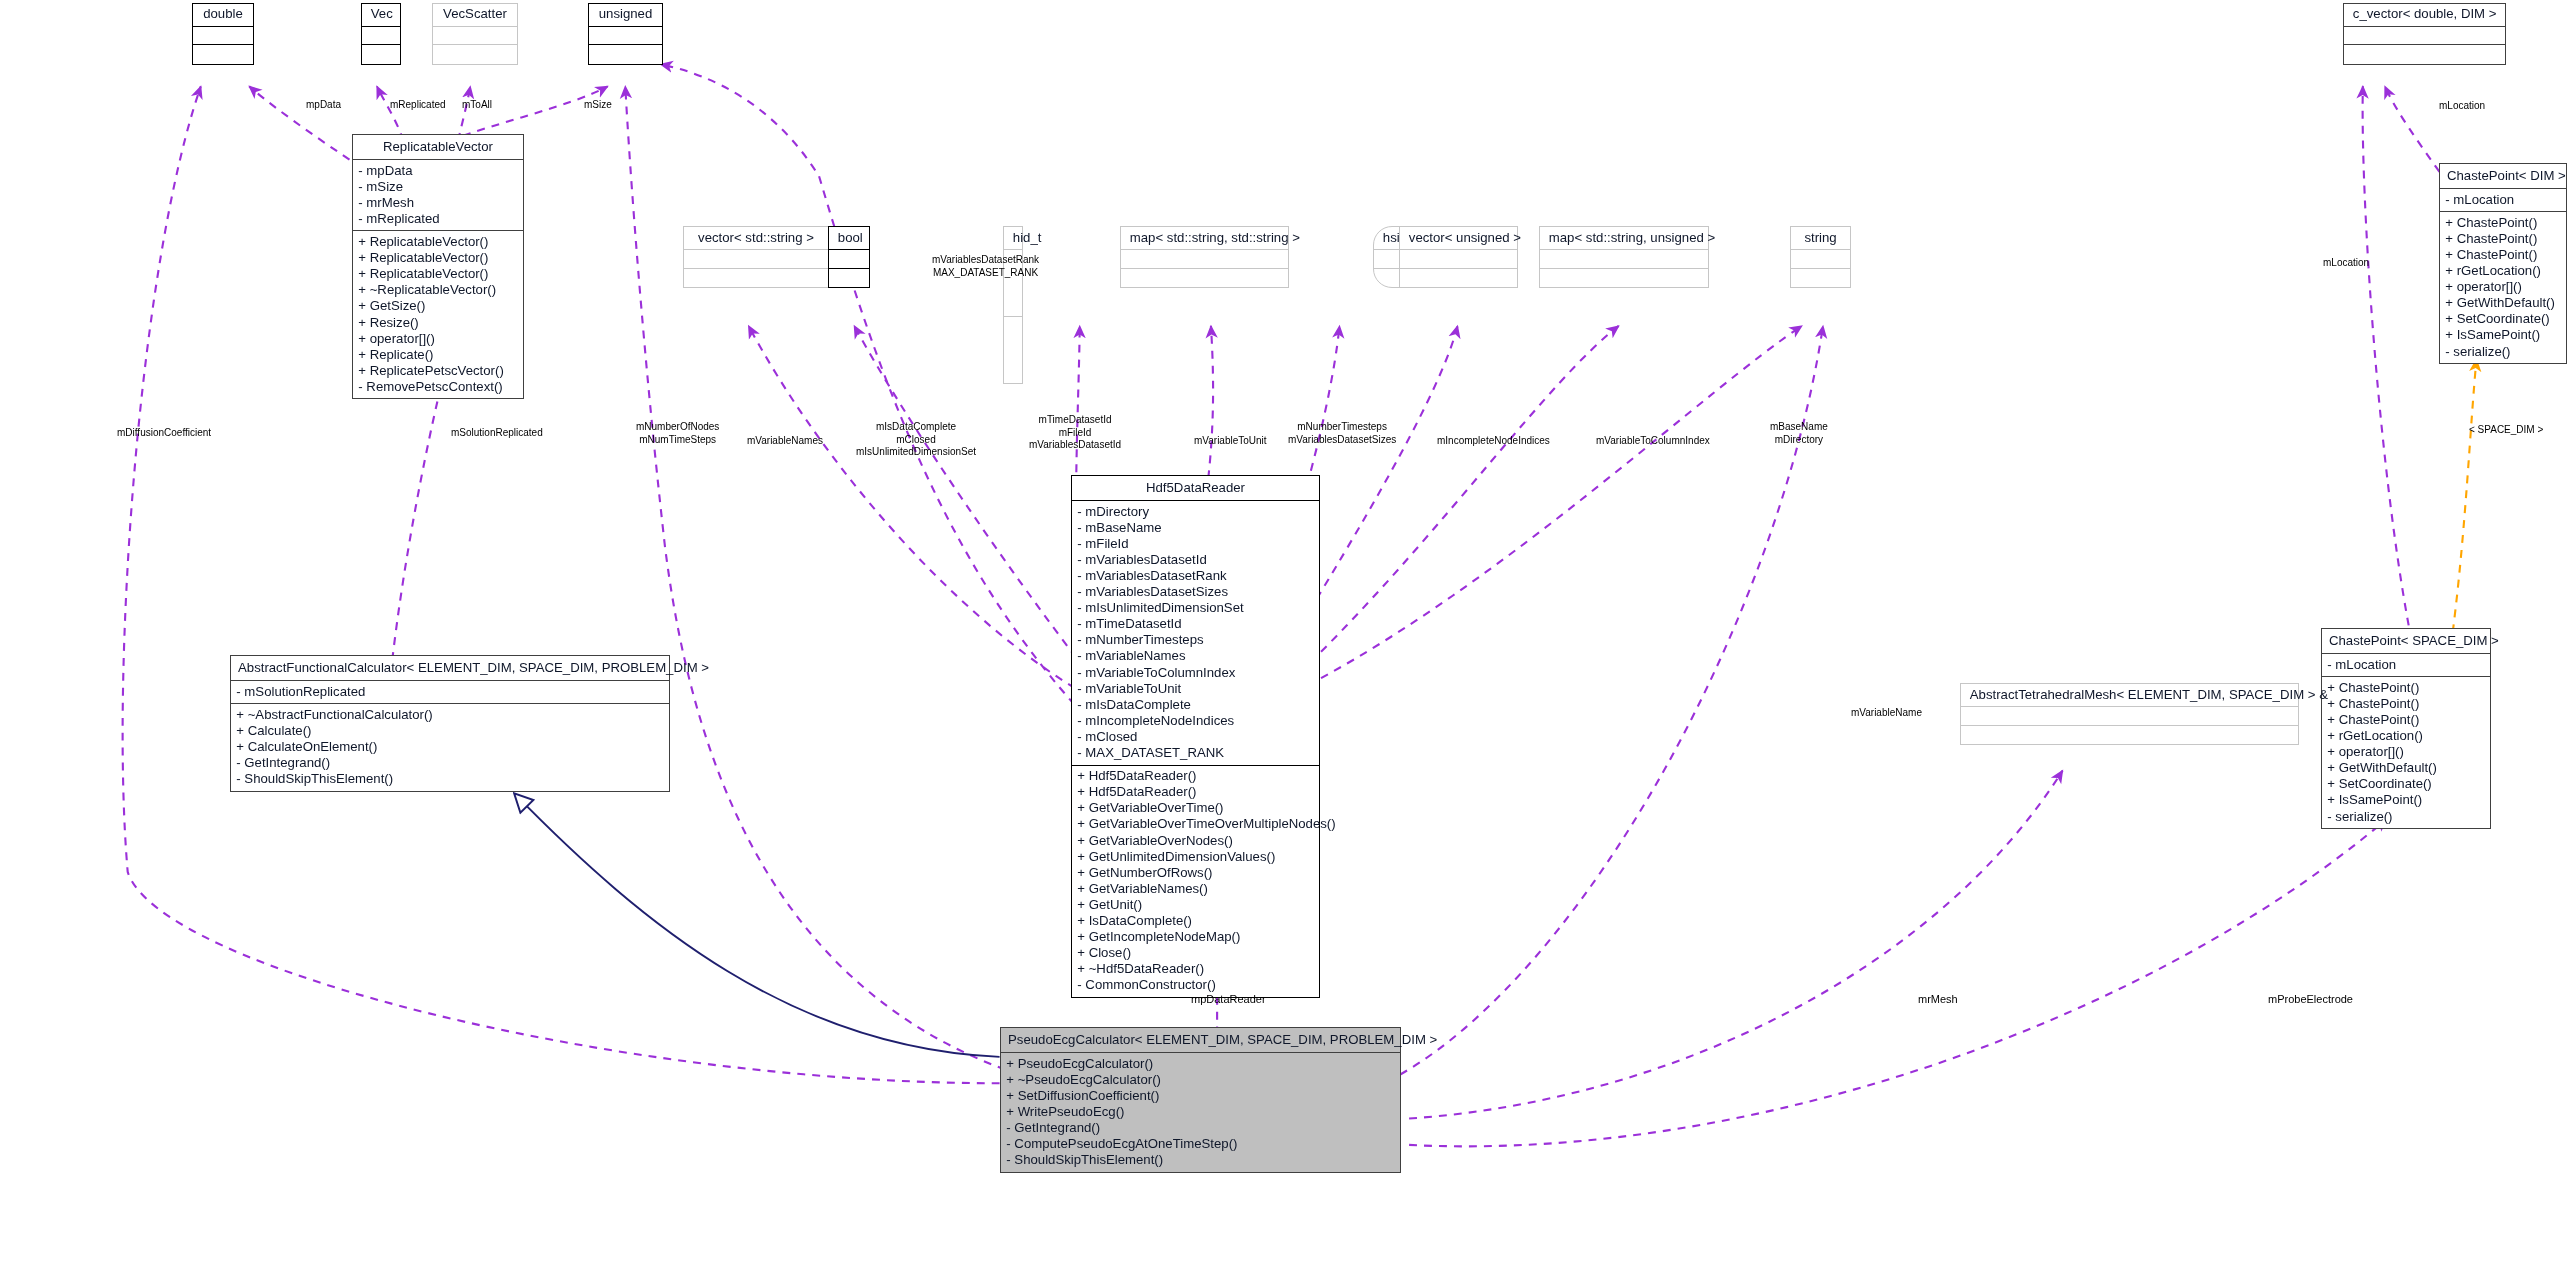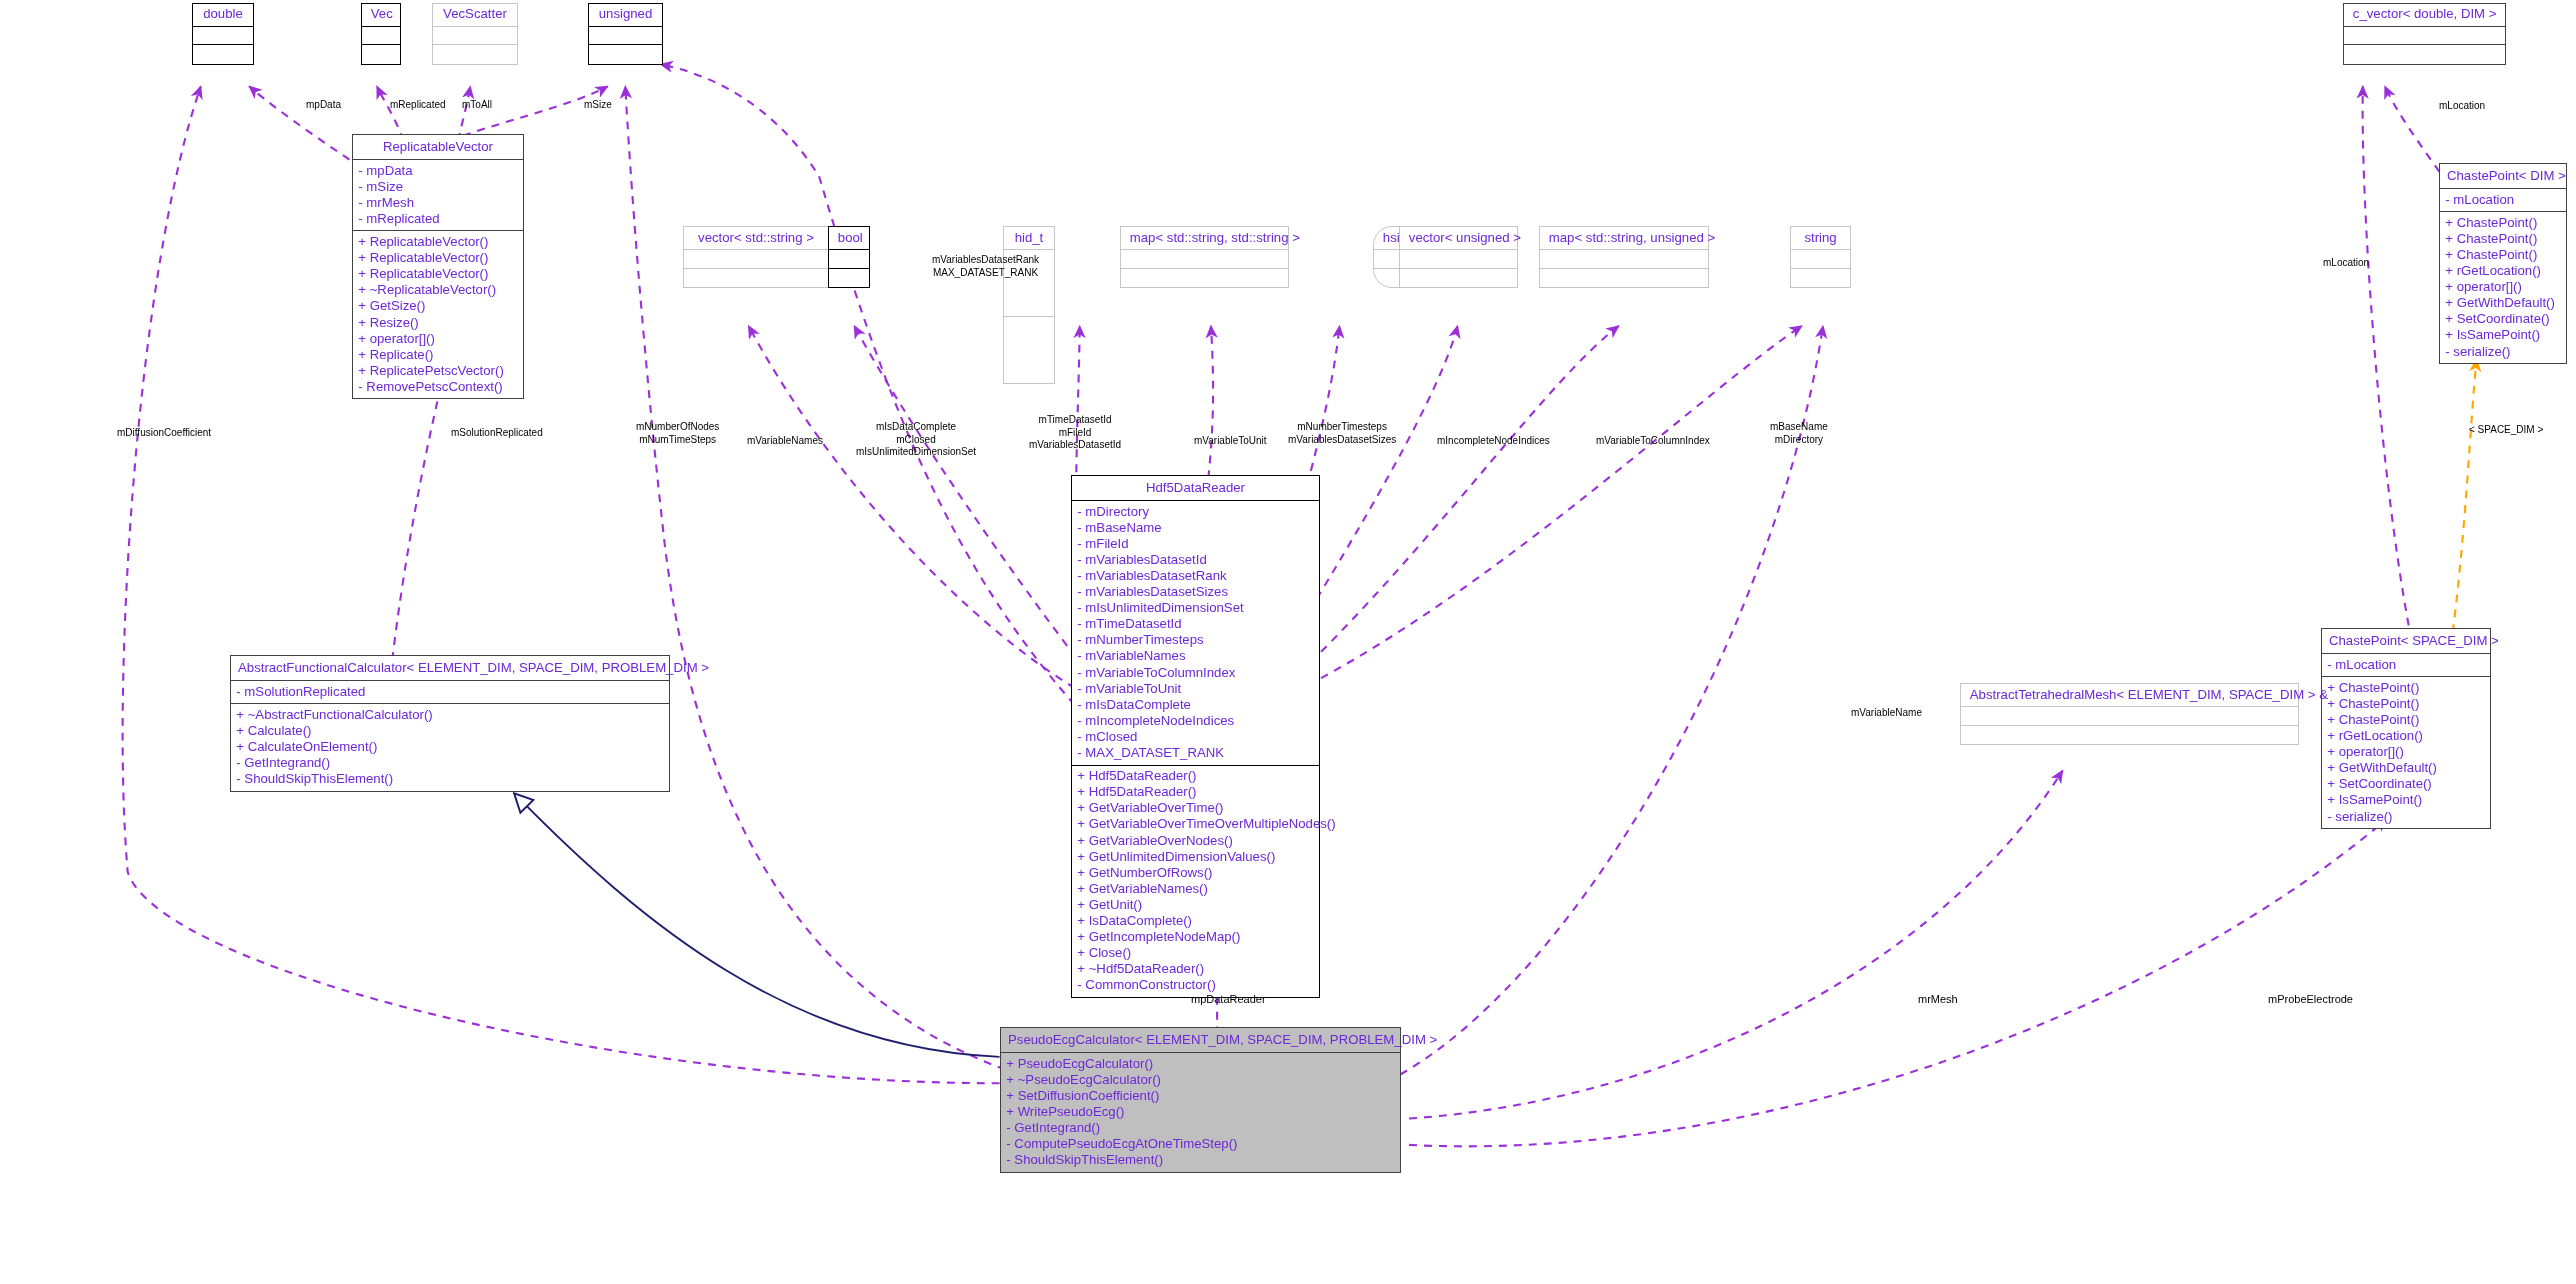--- a/index.html
+++ b/index.html
@@ -24,21 +24,21 @@
 
   
   .node {
     position: absolute;
     background: #ffffff;
     border: 1.8px solid #404040;
     display: flex;
     flex-direction: column;
     font-size: 13.2px;
     line-height: 1.22;
-    color: #6d28d9;
+    color: #0f172a;
   }
   .node.grey   { border-color: #c6c6c6; }
   .node.black  { border-color: #000000; border-width: 1.8px; }
   .node.highlight { background: #bfbfbf; border-color: #404040; }
 
   .node .title {
     text-align: center;
     padding: 3.5px 7px 4.4px 7px;
     border-bottom: 1.8px solid #404040;
     white-space: nowrap;
@@ -220,21 +220,21 @@
     <div class="attrs empty"></div>
     <div class="ops empty"></div>
   </div>
 
   <div class="node tbox black" style="left:828px; top:226px; width:42px;">
     <div class="title">bool</div>
     <div class="attrs empty"></div>
     <div class="ops empty"></div>
   </div>
 
-  <div class="node tbox grey" style="left:1003px; top:226px; width:52px;gap:48px;">
+  <div class="node tbox grey" style="left:1003px; top:226px; width:20px;gap:48px;">
     <div class="title">hid_t</div>
     <div class="attrs empty"></div>
     <div class="ops empty"></div>
   </div>
 
   <div class="node tbox grey" style="left:1120px; top:226px; width:169px;">
     <div class="title">map&lt; std::string, std::string &gt;</div>
     <div class="attrs empty"></div>
     <div class="ops empty"></div>
   </div>

